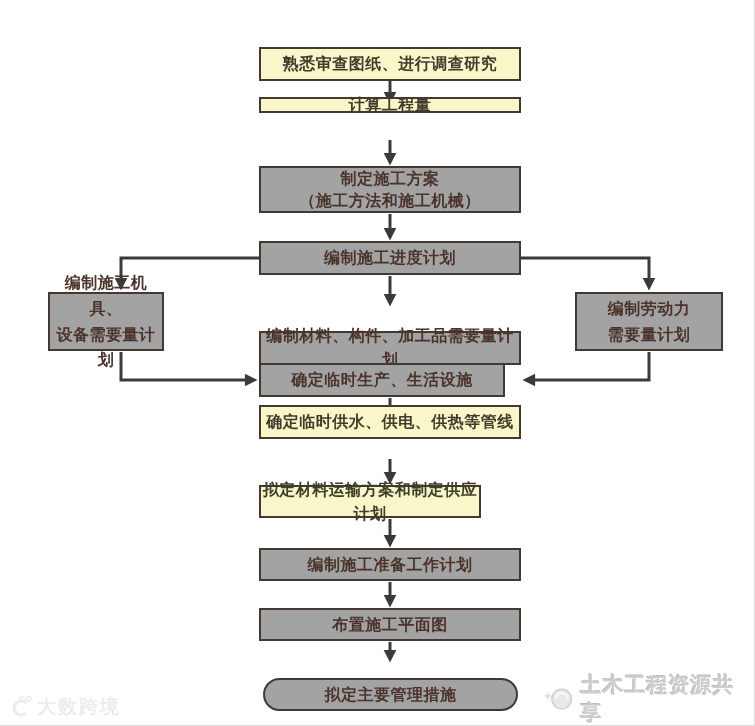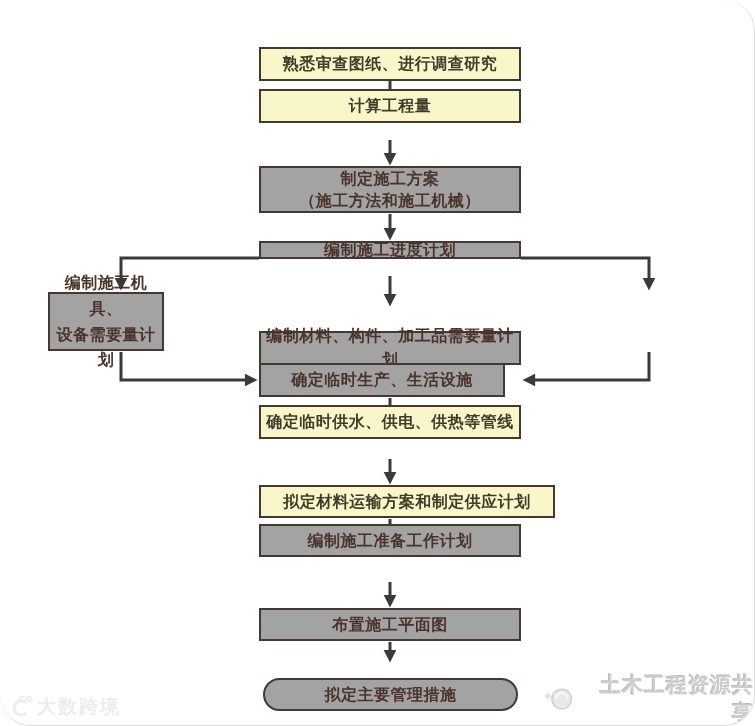--- a/index.html
+++ b/index.html
@@ -1,50 +1,49 @@
 <!DOCTYPE html>
 <html><head>
 <meta charset="utf-8">
 <style>
   html,body{margin:0;padding:0;background:#ffffff;}
   .stage{
     position:relative;width:755px;height:726px;background:#ffffff;overflow:hidden;
     font-family:"DejaVu Sans","Liberation Sans",sans-serif;
-    border-right:1px solid #dcdcdc;border-bottom:1px solid #dcdcdc;box-sizing:border-box;border-radius:31px;
+    border-right:1px solid #dcdcdc;border-bottom:1px solid #dcdcdc;box-sizing:border-box;
   }
   .box{
     position:absolute;box-sizing:border-box;
     display:flex;align-items:center;justify-content:center;
     border:2px solid #443831;
     font-weight:bold;font-size:16px;letter-spacing:0.5px;
     color:#46362e;text-align:center;white-space:pre-line;line-height:1.5;
   }
   .yellow{background:#f9f7c9;color:#3f3c2c;}
   .salmon{background:#a3a3a3;color:#4b332b;}
   .stadium{border-radius:18px;}
   
   #b1 {left:259px;top:47px; width:262px;height:34px;}
-  #b2 {left:259px;top:89px;width:262px;height:34px;}
+  #b2 {left:259px;top:97px;width:262px;height:16px;}
   #b3 {left:259px;top:166px;width:262px;height:47px;line-height:1.35;}
-  #b4 {left:259px;top:241px;width:262px;height:18px;}
+  #b4 {left:259px;top:241px;width:262px;height:34px;}
   #b5 {left:48px; top:292px;width:116px;height:59px;line-height:1.6;}
   #b6 {left:259px;top:307px;width:262px;height:34px;margin-top:24px;}
   #b7 {left:575px;top:292px;width:148px;height:59px;line-height:1.6;}
   #b8 {left:259px;top:363px;width:246px;height:34px;}
   #b9 {left:259px;top:405px;width:262px;height:34px;}
-  #b10{left:259px;top:485px;width:296px;height:33px;}
-  #b11{left:259px;top:524px;width:262px;height:33px;text-align:right;}
+  #b10{left:259px;top:485px;width:222px;height:33px;}
+  #b11{left:259px;top:548px;width:262px;height:33px;text-align:right;}
   #b12{left:259px;top:608px;width:262px;height:33px;}
   #b13{left:263px;top:663px;width:255px;height:33px;margin-top:15px;}
   .connectors{position:absolute;left:0;top:0;width:755px;height:726px;pointer-events:none;}
   .wm-right{
     position:absolute;left:543px;top:671px;display:flex;align-items:center;gap:6px;
     color:#cdcdcd;font-weight:bold;font-size:21px;letter-spacing:1px;
     text-shadow:1px 1px 0 #ffffff,-1px -1px 0 #bdbdbd;
-    text-align:right;
   }
   .wm-left{
     position:absolute;left:6px;top:694px;display:flex;align-items:center;gap:3px;
     color:#ececec;font-weight:bold;font-size:19px;letter-spacing:2px;
     text-shadow:1px 1px 0 #ffffff;
   }
 </style>
 </head>
 <body>
 
@@ -75,20 +74,22 @@
   </svg>
 
   <div id="b1" class="box yellow">熟悉审查图纸、进行调查研究</div>
   <div id="b2" class="box yellow">计算工程量</div>
   <div id="b3" class="box salmon">制定施工方案
 （施工方法和施工机械）</div>
   <div id="b4" class="box salmon">编制施工进度计划</div>
   <div id="b5" class="box salmon">编制施工机具、
 设备需要量计划</div>
   <div id="b6" class="box salmon">编制材料、构件、加工品需要量计划</div>
+  <div id="b7" class="box salmon">编制劳动力
+需要量计划</div>
   <div id="b8" class="box salmon">确定临时生产、生活设施</div>
   <div id="b9" class="box yellow">确定临时供水、供电、供热等管线</div>
   <div id="b10" class="box yellow">拟定材料运输方案和制定供应计划</div>
   <div id="b11" class="box salmon">编制施工准备工作计划</div>
   <div id="b12" class="box salmon">布置施工平面图</div>
   <div id="b13" class="box salmon stadium">拟定主要管理措施</div>
 
   <div class="wm-right">
     <svg width="32" height="30" viewBox="0 0 32 30">
       <path d="M5,8 L6.5,11 L9.5,12 L6.5,13 L5,16 L3.5,13 L0.5,12 L3.5,11 Z" fill="#dedede"></path>

